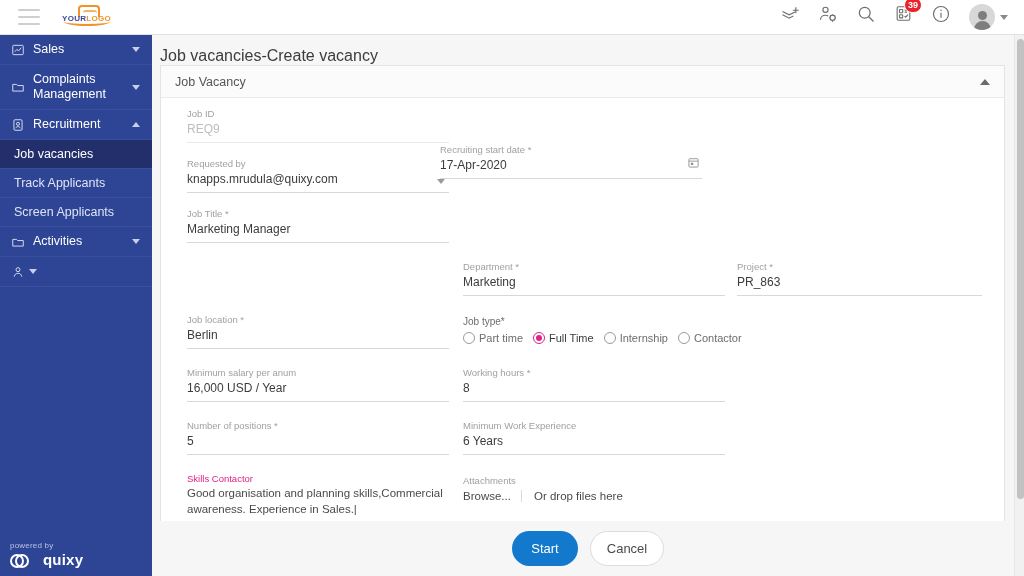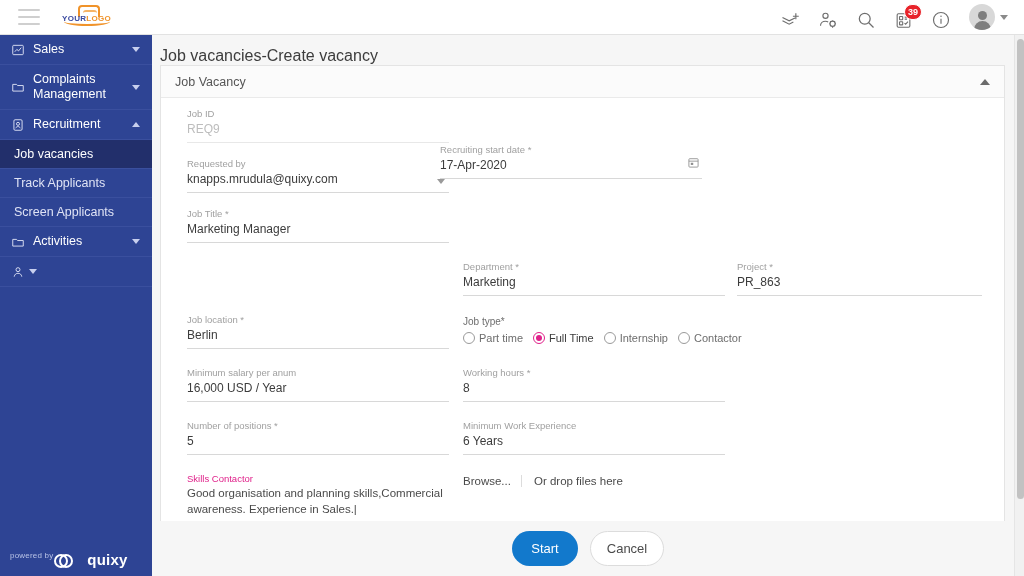--- a/index.html
+++ b/index.html
@@ -49,21 +49,21 @@
   }
   .logo-text {
     position: absolute; left: 4px; bottom: 7px;
     font-size: 8px; font-weight: bold; letter-spacing: .3px;
     white-space: nowrap;
   }
   .logo-text .t1 { color: #3a4aa0; }
   .logo-text .t2 { color: #f0932a; }
 
   #topbar-right {
-    margin-left: auto; display: flex; align-items: flex-end;
+    margin-left: auto; display: flex; align-items: flex-start;
     gap: 18px; padding-right: 16px;
   }
   .tb-icon { cursor: pointer; display: flex; align-items: center; position: relative; }
   .badge {
     position: absolute; top: -7px; right: -9px;
     background: #e8232a; color: #fff;
     font-size: 9px; font-weight: bold; line-height: 1;
     min-width: 16px; height: 16px; border-radius: 9px;
     display: flex; align-items: center; justify-content: center;
     padding: 0 3px; border: 1.5px solid #fff;
@@ -108,21 +108,21 @@
     font-size: 12.5px; color: #dfe3f5;
     border-bottom: 1px solid #3a4f9e;
     cursor: pointer;
     min-height: 27px;
     display:flex; align-items:center;
   }
   .nav-sub.active { background: #222f6b; color: #ffffff; }
 
   #powered {
     position: absolute; bottom: 8px; left: 10px;
-    display: flex; flex-direction: row; gap: 1px;
+    display: flex; flex-direction: column; gap: 1px;
   }
   #powered .pw-label { font-size: 8px; color:#b9c3e6; letter-spacing:.2px; }
   #powered .pw-row { display:flex; align-items:center; gap:16px; }
   .quixy-mark {
     width:17px;height:11px;position:relative;
   }
   .quixy-mark:before, .quixy-mark:after{
     content:""; position:absolute; top:0; width:10px;height:10px;
     border:2.2px solid #ffffff; border-radius:50%;
   }
@@ -488,20 +488,21 @@
         <div class="f-label">Minimum Work Experience</div>
         <div class="f-value">6 Years</div>
       </div>
 
       <div class="row" style="top:375px; left:26px; width:290px;">
         <div class="skills-label">Skills Contactor</div>
         <div class="skills-text">Good organisation and planning skills,Commercial awareness. Experience in Sales.|</div>
       </div>
 
       <div class="row" style="top:377px; left:302px; width:300px;">
+        <div class="att-label">Attachments</div>
         <div class="att-row">
           <span class="att-browse">Browse...</span>
           <span class="att-drop">Or drop files here</span>
         </div>
       </div>
 
     </div>
   </div>
 
   <div id="footer">

